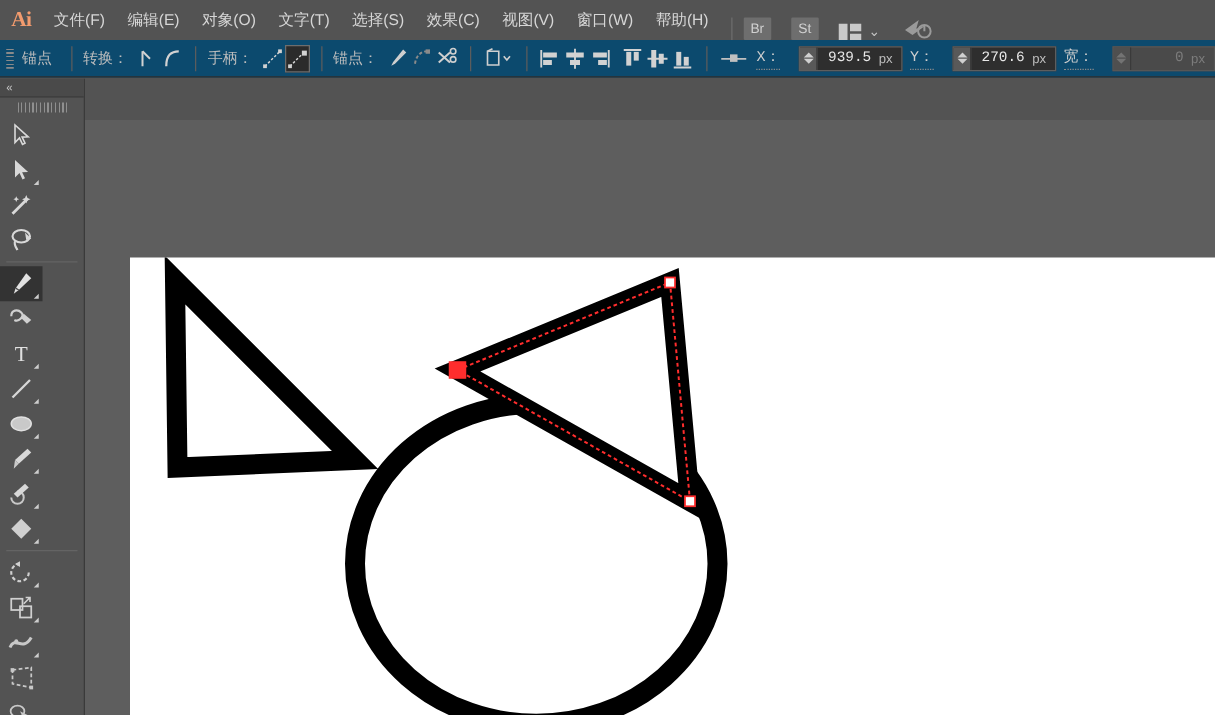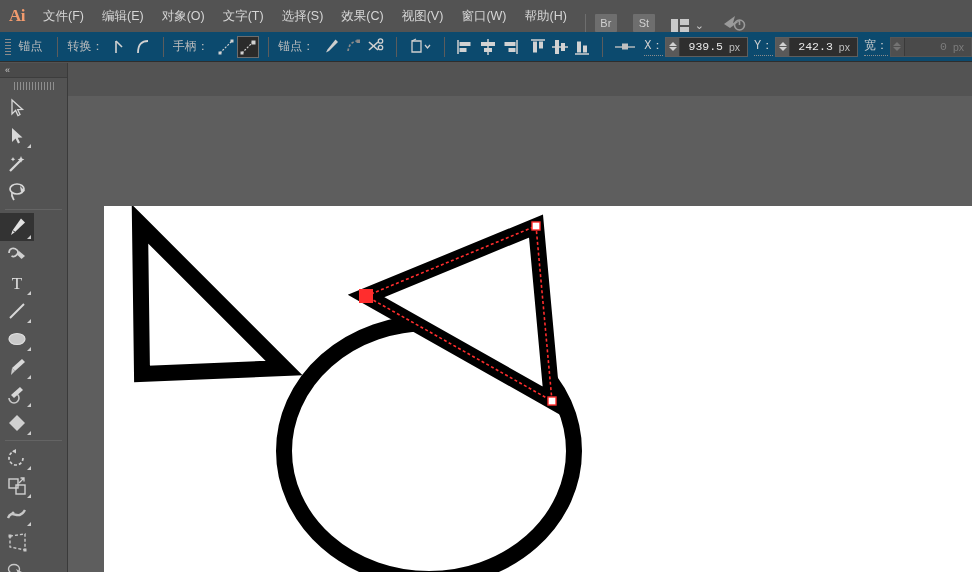--- a/index.html
+++ b/index.html
@@ -66,21 +66,21 @@
   .cb-sep { width: 1px; height: 20px; background: #5c5c5c; margin: 0 9px; }
   .cb-btn {
     width: 24px; height: 22px; display: flex; align-items: center; justify-content: center;
     cursor: default;
   }
   .cb-btn.active { background: #2b2b2b; border: 1px solid #6d6d6d; }
   .cb-btn svg { display: block; }
   .num-field {
     display: flex; align-items: center; height: 20px;
     background: #2e2e2e; border: 1px solid #5e5e5e;
-    margin-left: 2px;
+    margin-left: 15px;
   }
   .num-field .stepper {
     width: 14px; height: 18px; background: #595959;
     display: flex; flex-direction: column; align-items: center; justify-content: center;
     gap: 1px; border-right: 1px solid #3a3a3a;
   }
   .num-field .stepper .up,
   .num-field .stepper .dn {
     width: 0; height: 0; border-left: 4px solid transparent; border-right: 4px solid transparent;
   }
@@ -338,21 +338,21 @@
       <div class="val">939.5</div>
       <div class="unit">px</div>
     </div>
 
     <div class="xy-label">Y：</div>
     <div class="num-field">
       <div class="stepper">
           <i class="up"></i>
           <i class="dn"></i>
         </div>
-      <div class="val">242.3</div>
+      <div class="val">270.6</div>
       <div class="unit">px</div>
     </div>
 
     <div class="xy-label">宽：</div>
     <div class="num-field disabled">
       <div class="stepper">
           <i class="up"></i>
           <i class="dn"></i>
         </div>
       <div class="val">0</div>

